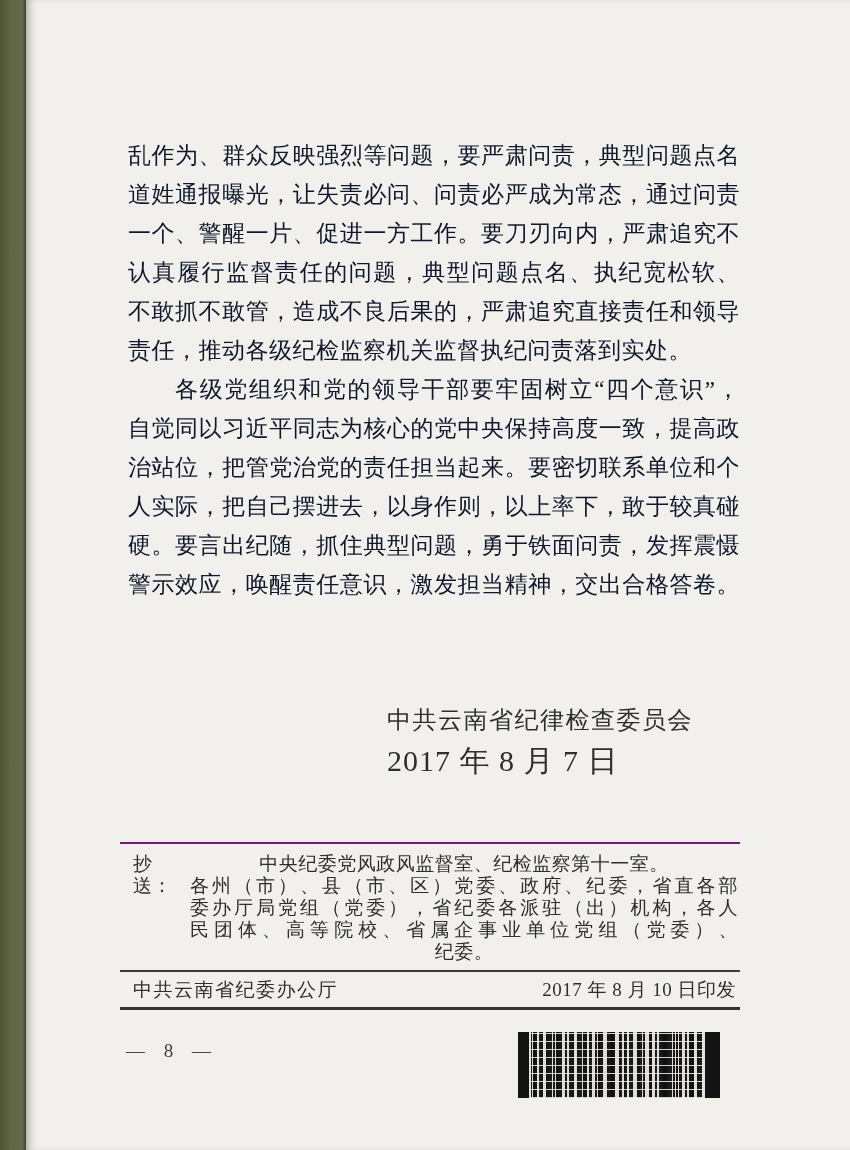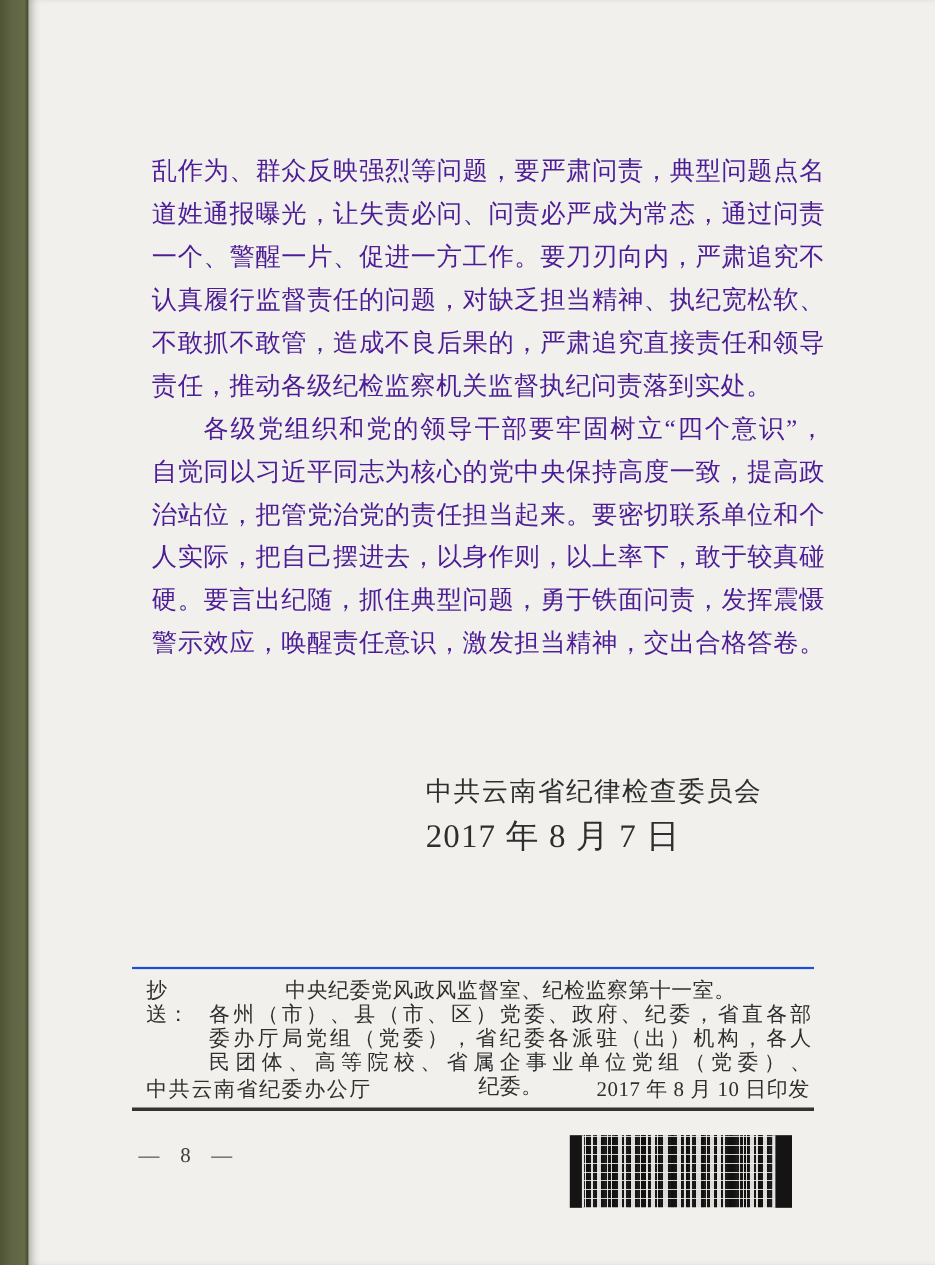--- a/index.html
+++ b/index.html
@@ -14,42 +14,42 @@
     position:absolute;left:0;top:0;bottom:0;width:26px;
     background:linear-gradient(90deg,#4e5436 0,#5e6444 40%,#666c4a 85%,#3f4429 100%);
   }
   .paper{
     position:absolute;left:26px;right:0;top:0;bottom:0;
     background:#f1f0ed;
     box-shadow:inset 7px 0 9px -5px rgba(55,58,40,.45);
   }
   
   .doc-body{
-    position:absolute;left:112px;top:136px;width:612px;
-    color:#4c1d95;
+    position:absolute;left:102px;top:136px;width:612px;
+    color:#0f172a;
     font-size:23px;letter-spacing:.5px;
   }
   .body-line{
     height:39px;line-height:39px;white-space:nowrap;
     text-align:justify;
   }
   .body-line.stretch{text-align:justify;text-align-last:justify;text-justify:inter-character;white-space:normal;}
   .body-line.indent{padding-left:47px;}
   
   .signature{
     position:absolute;top:702px;right:157px;
     color:#2e2e2e;text-align:left;
   }
   .sig-org{font-size:24px;letter-spacing:1.5px;line-height:36px;}
   .sig-date{font-size:30px;letter-spacing:1px;line-height:46px;}
   
   .cc-box{
-    position:absolute;left:94px;top:879px;width:620px;height:130px;
+    position:absolute;left:94px;top:842px;width:620px;height:130px;
     box-sizing:border-box;
-    border-top:2px solid #1d4ed8;border-bottom:2px solid #3a3a3a;
+    border-top:2px solid #701a75;border-bottom:2px solid #3a3a3a;
     padding:9px 0 0 13px;
     display:flex;align-items:flex-start;
     color:#2e2e2e;font-size:19px;
   }
   .cc-label{flex:0 0 57px;line-height:22px;letter-spacing:.5px;}
   .cc-content{flex:1 1 auto;min-width:0;padding-right:2px;}
   .cc-line{line-height:22px;letter-spacing:.5px;text-align:center;}
   .cc-line.stretch{text-align:justify;text-align-last:justify;text-justify:inter-character;}
   
   .footer-row{
@@ -86,21 +86,21 @@
 
 <div class="scan-page">
   <div class="scan-strip"></div>
 
   <div class="paper">
 
     <div class="doc-body">
       <div class="body-line stretch">乱作为、群众反映强烈等问题，要严肃问责，典型问题点名</div>
       <div class="body-line stretch">道姓通报曝光，让失责必问、问责必严成为常态，通过问责</div>
       <div class="body-line stretch">一个、警醒一片、促进一方工作。要刀刃向内，严肃追究不</div>
-      <div class="body-line stretch">认真履行监督责任的问题，对缺乏担当精神、执纪宽松软、</div>
+      <div class="body-line stretch">认真履行监督责任的问题，典型问题点名、执纪宽松软、</div>
       <div class="body-line stretch">不敢抓不敢管，造成不良后果的，严肃追究直接责任和领导</div>
       <div class="body-line">责任，推动各级纪检监察机关监督执纪问责落到实处。</div>
       <div class="body-line stretch indent">各级党组织和党的领导干部要牢固树立“四个意识”，</div>
       <div class="body-line stretch">自觉同以习近平同志为核心的党中央保持高度一致，提高政</div>
       <div class="body-line stretch">治站位，把管党治党的责任担当起来。要密切联系单位和个</div>
       <div class="body-line stretch">人实际，把自己摆进去，以身作则，以上率下，敢于较真碰</div>
       <div class="body-line stretch">硬。要言出纪随，抓住典型问题，勇于铁面问责，发挥震慑</div>
       <div class="body-line stretch">警示效应，唤醒责任意识，激发担当精神，交出合格答卷。</div>
     </div>
 

